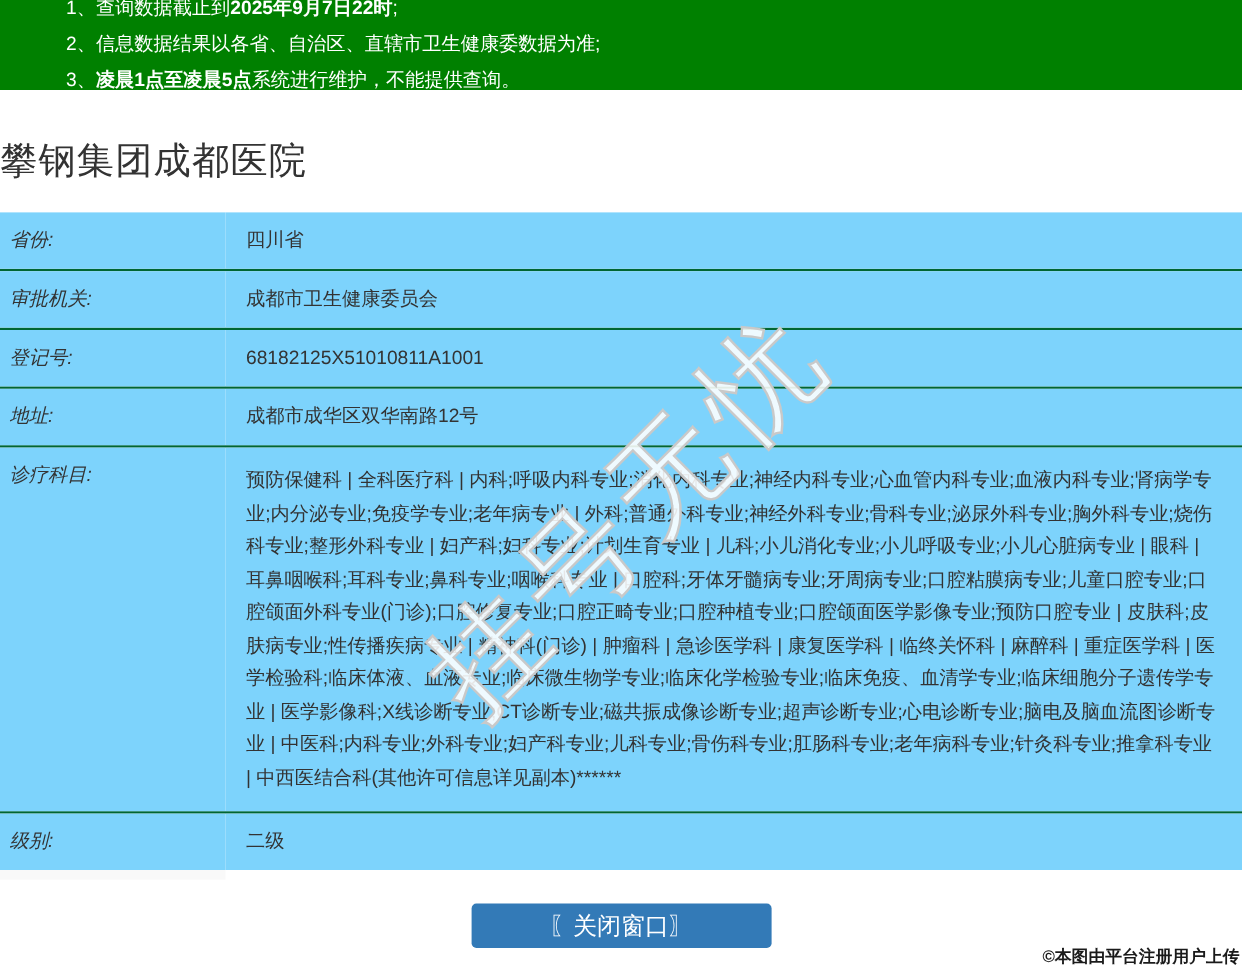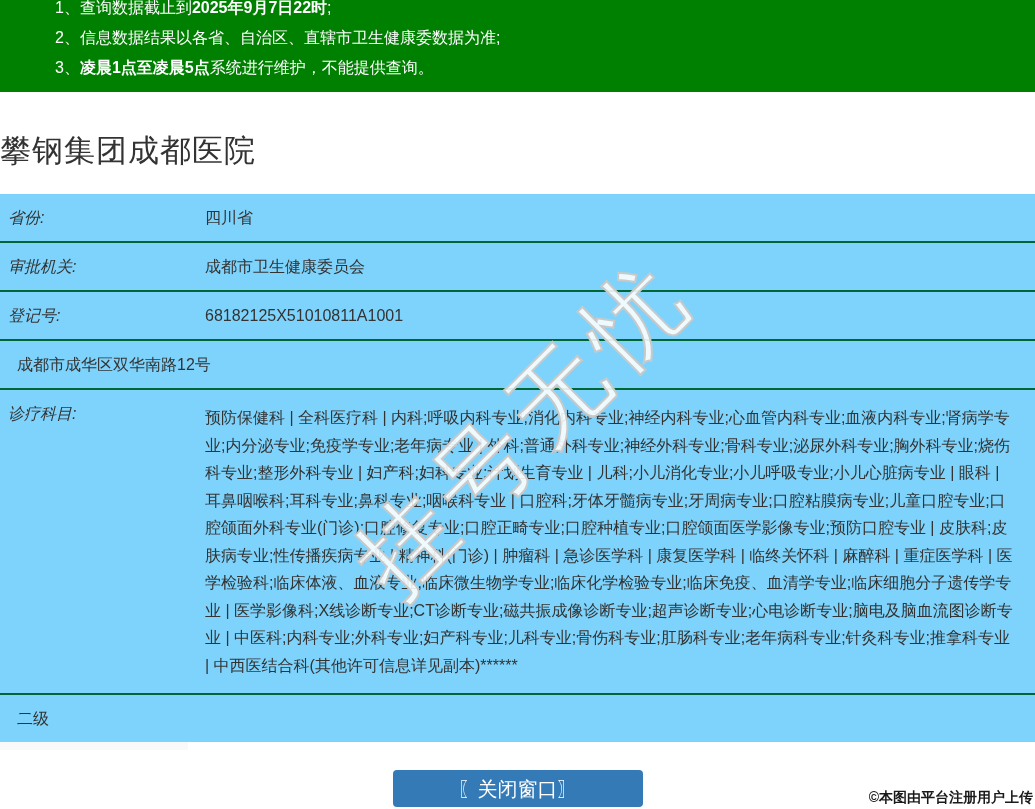--- a/index.html
+++ b/index.html
@@ -7,21 +7,21 @@
     width: 1035px; height: 809px;
     overflow: hidden;
     background: #ffffff;
     font-family: "Liberation Sans", sans-serif;
     color: #333333;
     position: relative;
   }
   
   .banner {
     width: 100%;
-    height: 92px;
+    height: 75px;
     background: #008000;
     overflow: hidden;
   }
   .banner-inner {
     margin-top: -7px;
     padding-left: 55px;
     color: #ffffff;
     font-size: 16px;
     line-height: 30px;
   }
@@ -142,27 +142,29 @@
   </div>
   <div class="info-row">
     <div class="cell-label">审批机关:</div>
     <div class="cell-value">成都市卫生健康委员会</div>
   </div>
   <div class="info-row">
     <div class="cell-label">登记号:</div>
     <div class="cell-value">68182125X51010811A1001</div>
   </div>
   <div class="info-row">
+    <div class="cell-label">地址:</div>
     <div class="cell-value">成都市成华区双华南路12号</div>
   </div>
   <div class="info-row">
     <div class="cell-label">诊疗科目:</div>
     <div class="cell-value multiline">预防保健科 | 全科医疗科 | 内科;呼吸内科专业;消化内科专业;神经内科专业;心血管内科专业;血液内科专业;肾病学专业;内分泌专业;免疫学专业;老年病专业 | 外科;普通外科专业;神经外科专业;骨科专业;泌尿外科专业;胸外科专业;烧伤科专业;整形外科专业 | 妇产科;妇科专业;计划生育专业 | 儿科;小儿消化专业;小儿呼吸专业;小儿心脏病专业 | 眼科 | 耳鼻咽喉科;耳科专业;鼻科专业;咽喉科专业 | 口腔科;牙体牙髓病专业;牙周病专业;口腔粘膜病专业;儿童口腔专业;口腔颌面外科专业(门诊);口腔修复专业;口腔正畸专业;口腔种植专业;口腔颌面医学影像专业;预防口腔专业 | 皮肤科;皮肤病专业;性传播疾病专业 | 精神科(门诊) | 肿瘤科 | 急诊医学科 | 康复医学科 | 临终关怀科 | 麻醉科 | 重症医学科 | 医学检验科;临床体液、血液专业;临床微生物学专业;临床化学检验专业;临床免疫、血清学专业;临床细胞分子遗传学专业 | 医学影像科;X线诊断专业;CT诊断专业;磁共振成像诊断专业;超声诊断专业;心电诊断专业;脑电及脑血流图诊断专业 | 中医科;内科专业;外科专业;妇产科专业;儿科专业;骨伤科专业;肛肠科专业;老年病科专业;针灸科专业;推拿科专业 | 中西医结合科(其他许可信息详见副本)******</div>
   </div>
   <div class="info-row">
+    <div class="cell-label">级别:</div>
     <div class="cell-value">二级</div>
   </div>
   <div class="stub-row">
     <div class="stub-label"></div>
     <div class="stub-rest"></div>
   </div>
 </div>
 
 <div class="button-bar">
   <button class="close-btn">〖关闭窗口〗</button>

